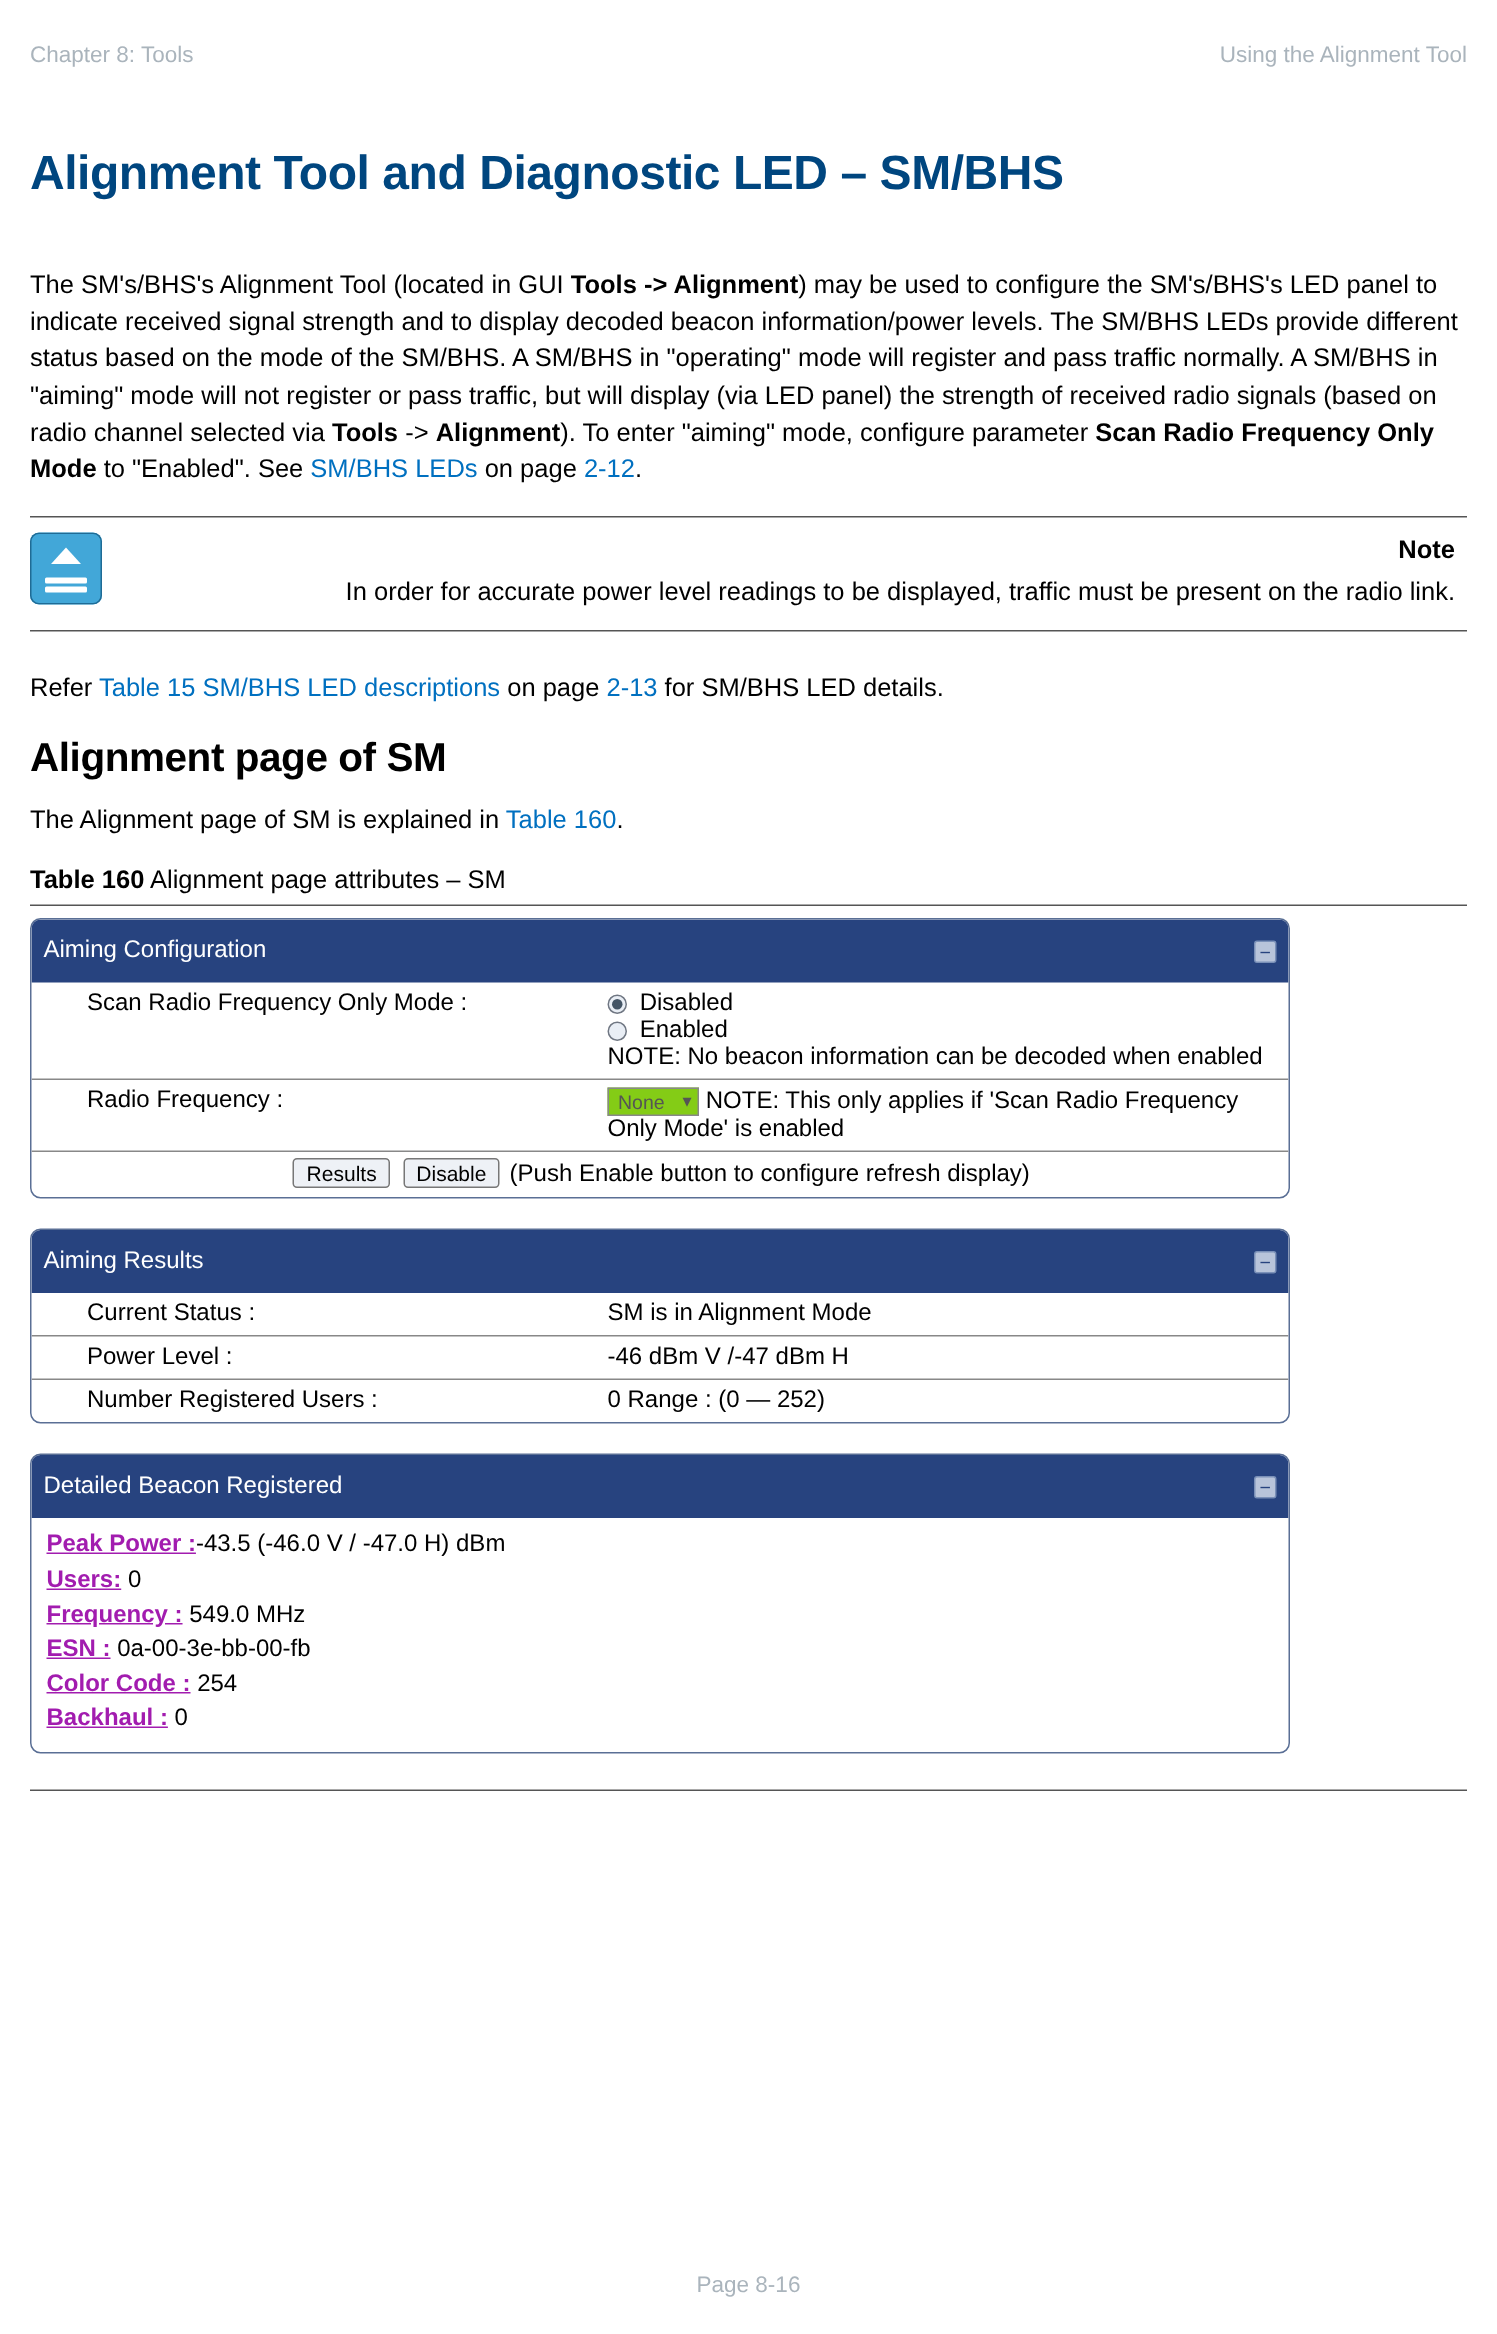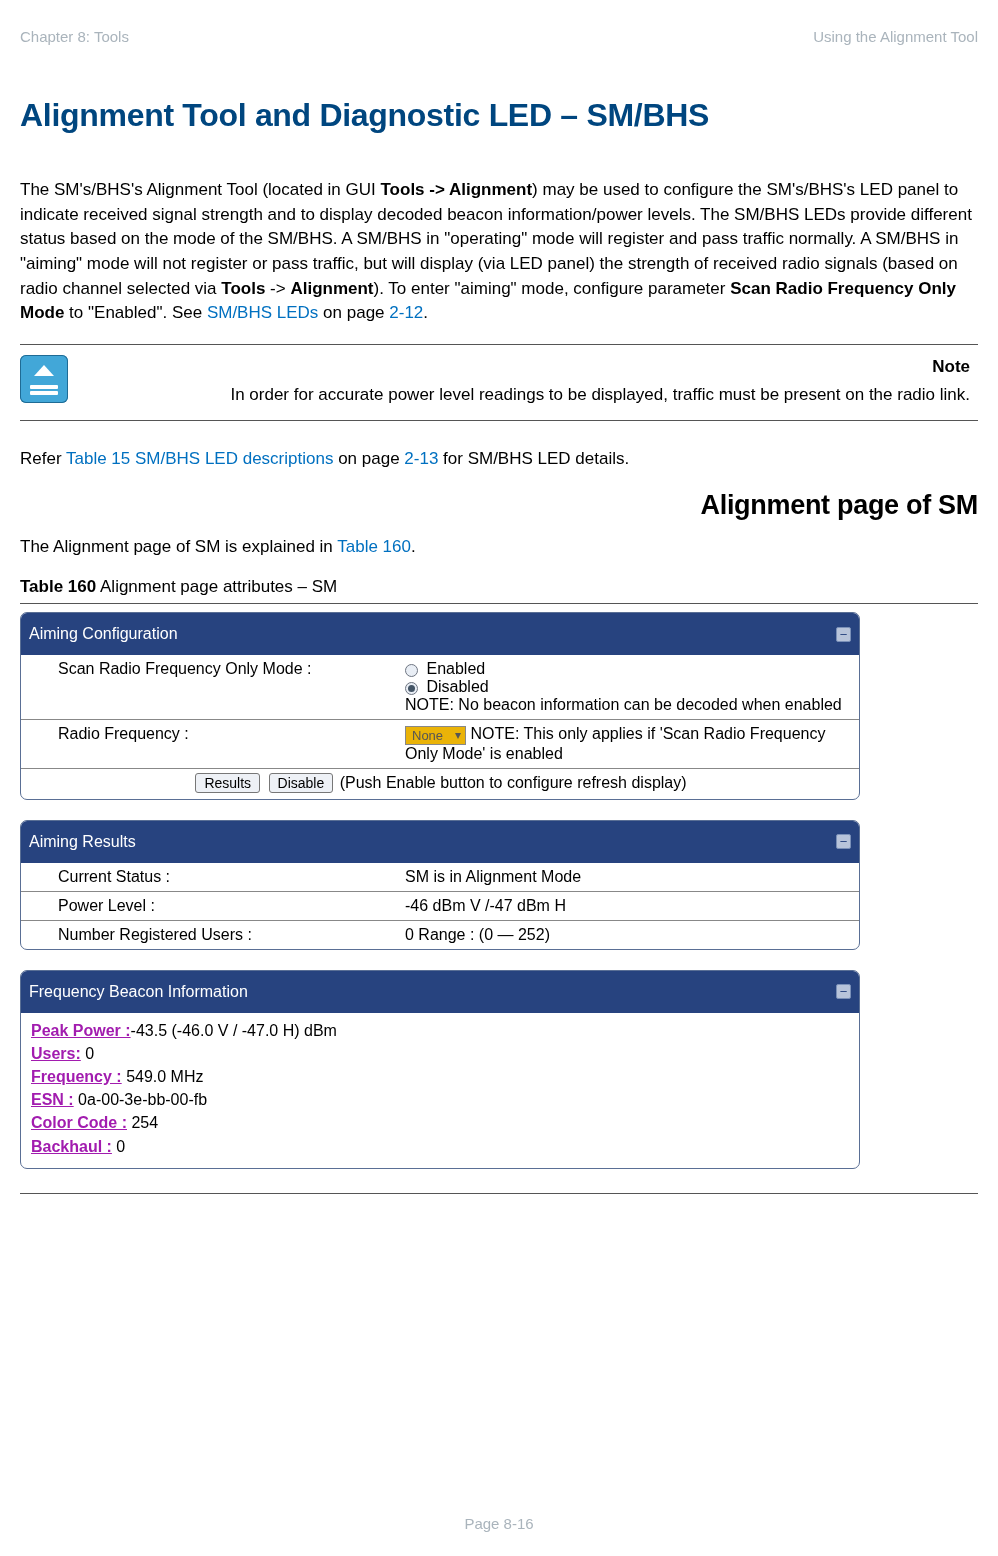--- a/index.html
+++ b/index.html
@@ -76,21 +76,20 @@
     }
     .note-text { font-size: 17px; line-height: 1.45; text-align: right; }
     .note-heading { font-weight: bold; display: block; margin-bottom: 4px; }
     h2 {
       font-family: Arial, Helvetica, sans-serif;
       font-weight: bold;
       color: #000;
       font-size: 27px;
       margin-bottom: 14px;
       letter-spacing: -0.3px;
-      text-align: right;
     }
     .table-caption {
       font-size: 17px;
       margin-bottom: 6px;
     }
     .caption-hr {
       border: none;
       border-top: 1px solid #555;
       margin-bottom: 8px;
     }
@@ -154,21 +153,21 @@
       content: "";
       position: absolute;
       left: 2px; top: 2px;
       width: 7px; height: 7px;
       background: #456;
       border-radius: 50%;
     }
     .fake-select {
       display: inline-block;
       border: 1px solid #888;
-      background: #eab308;
+      background: #84cc16;
       padding: 0 22px 0 6px;
       font-size: 13px;
       color: #555;
       position: relative;
       height: 19px; line-height: 17px;
       vertical-align: middle;
     }
     .fake-select::after {
       content: "▾";
       position: absolute;
@@ -259,22 +258,22 @@
 
   <div class="panel">
     <div class="panel-head">
       <span>Aiming Configuration</span>
       <span class="collapse-btn">−</span>
     </div>
     <div class="panel-body">
       <div class="cfg-row">
         <div class="cfg-label">Scan Radio Frequency Only Mode :</div>
         <div class="cfg-value">
+          <div><span class="radio-dot selected"></span> <span>Disabled</span></div>
           <div><span class="radio-dot"></span> <span>Enabled</span></div>
-          <div><span class="radio-dot selected"></span> <span>Disabled</span></div>
           <div>NOTE: No beacon information can be decoded when enabled</div>
         </div>
       </div>
       <div class="cfg-row">
         <div class="cfg-label">Radio Frequency :</div>
         <div class="cfg-value">
           <span class="fake-select">None</span><span> NOTE: This only applies if 'Scan Radio Frequency Only Mode' is enabled</span>
         </div>
       </div>
       <div class="btnrow">
@@ -301,21 +300,21 @@
       </div>
       <div class="res-row">
         <div class="res-label">Number Registered Users :</div>
         <div class="res-value">0 Range : (0 — 252)</div>
       </div>
     </div>
   </div>
 
   <div class="panel">
     <div class="panel-head">
-      <span>Frequency Beacon Information</span>
+      <span>Detailed Beacon Registered</span>
       <span class="collapse-btn">−</span>
     </div>
     <div class="beacon-body">
       <div class="line"><b>Peak Power :</b><span>-43.5 (-46.0 V / -47.0 H) dBm</span></div>
       <div class="line"><b>Users:</b><span> 0</span></div>
       <div class="line"><b>Frequency :</b><span> 549.0 MHz</span></div>
       <div class="line"><b>ESN :</b><span> 0a-00-3e-bb-00-fb</span></div>
       <div class="line"><b>Color Code :</b><span> 254</span></div>
       <div class="line"><b>Backhaul :</b><span> 0</span></div>
     </div>

